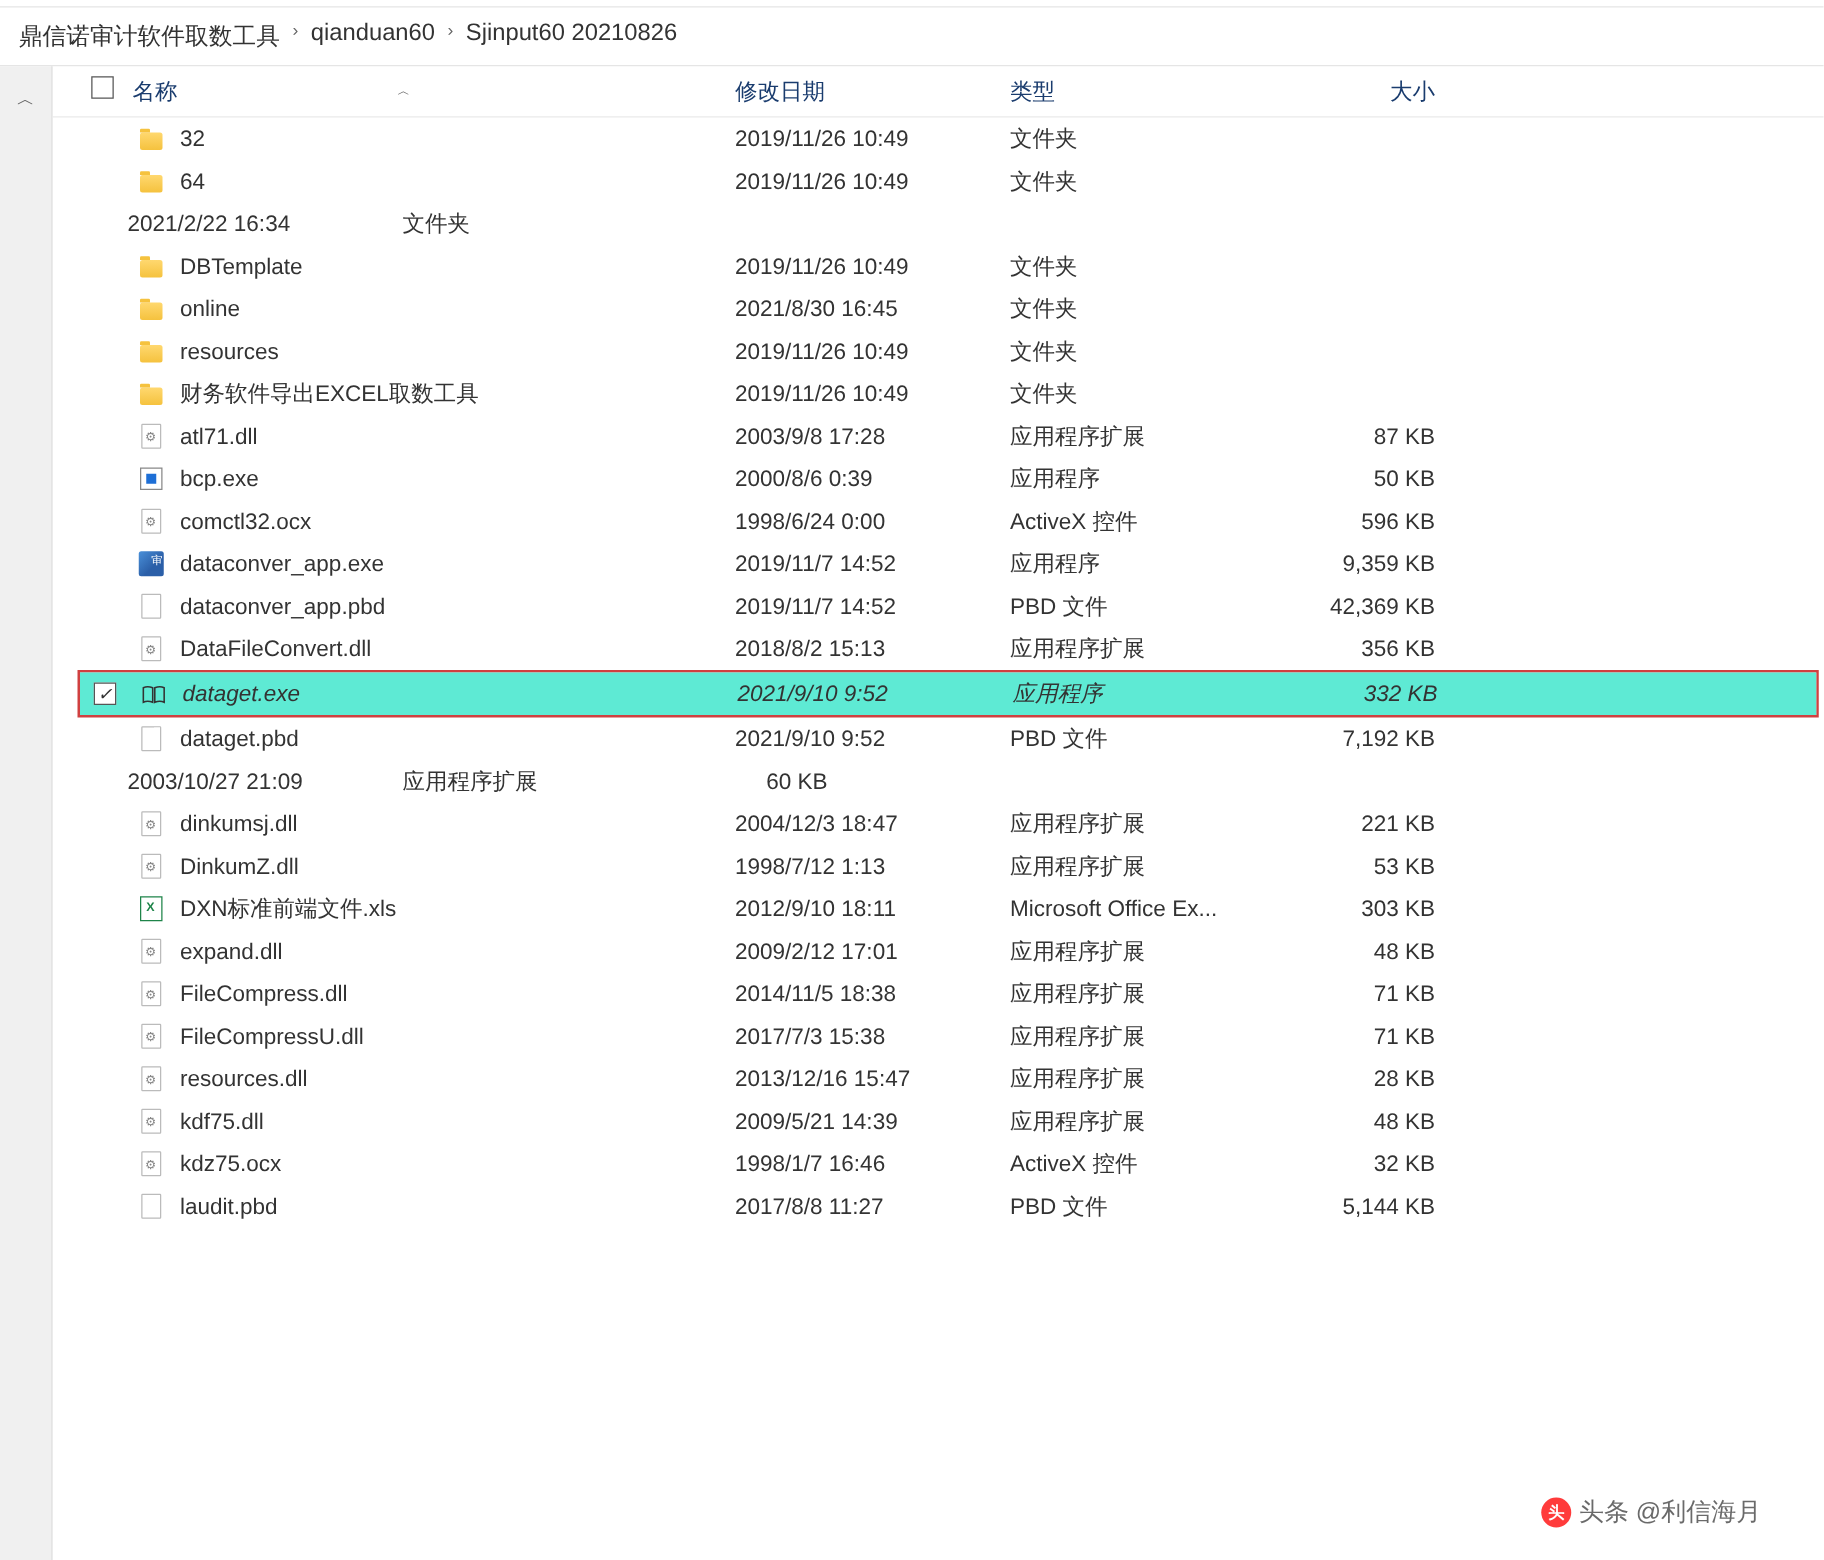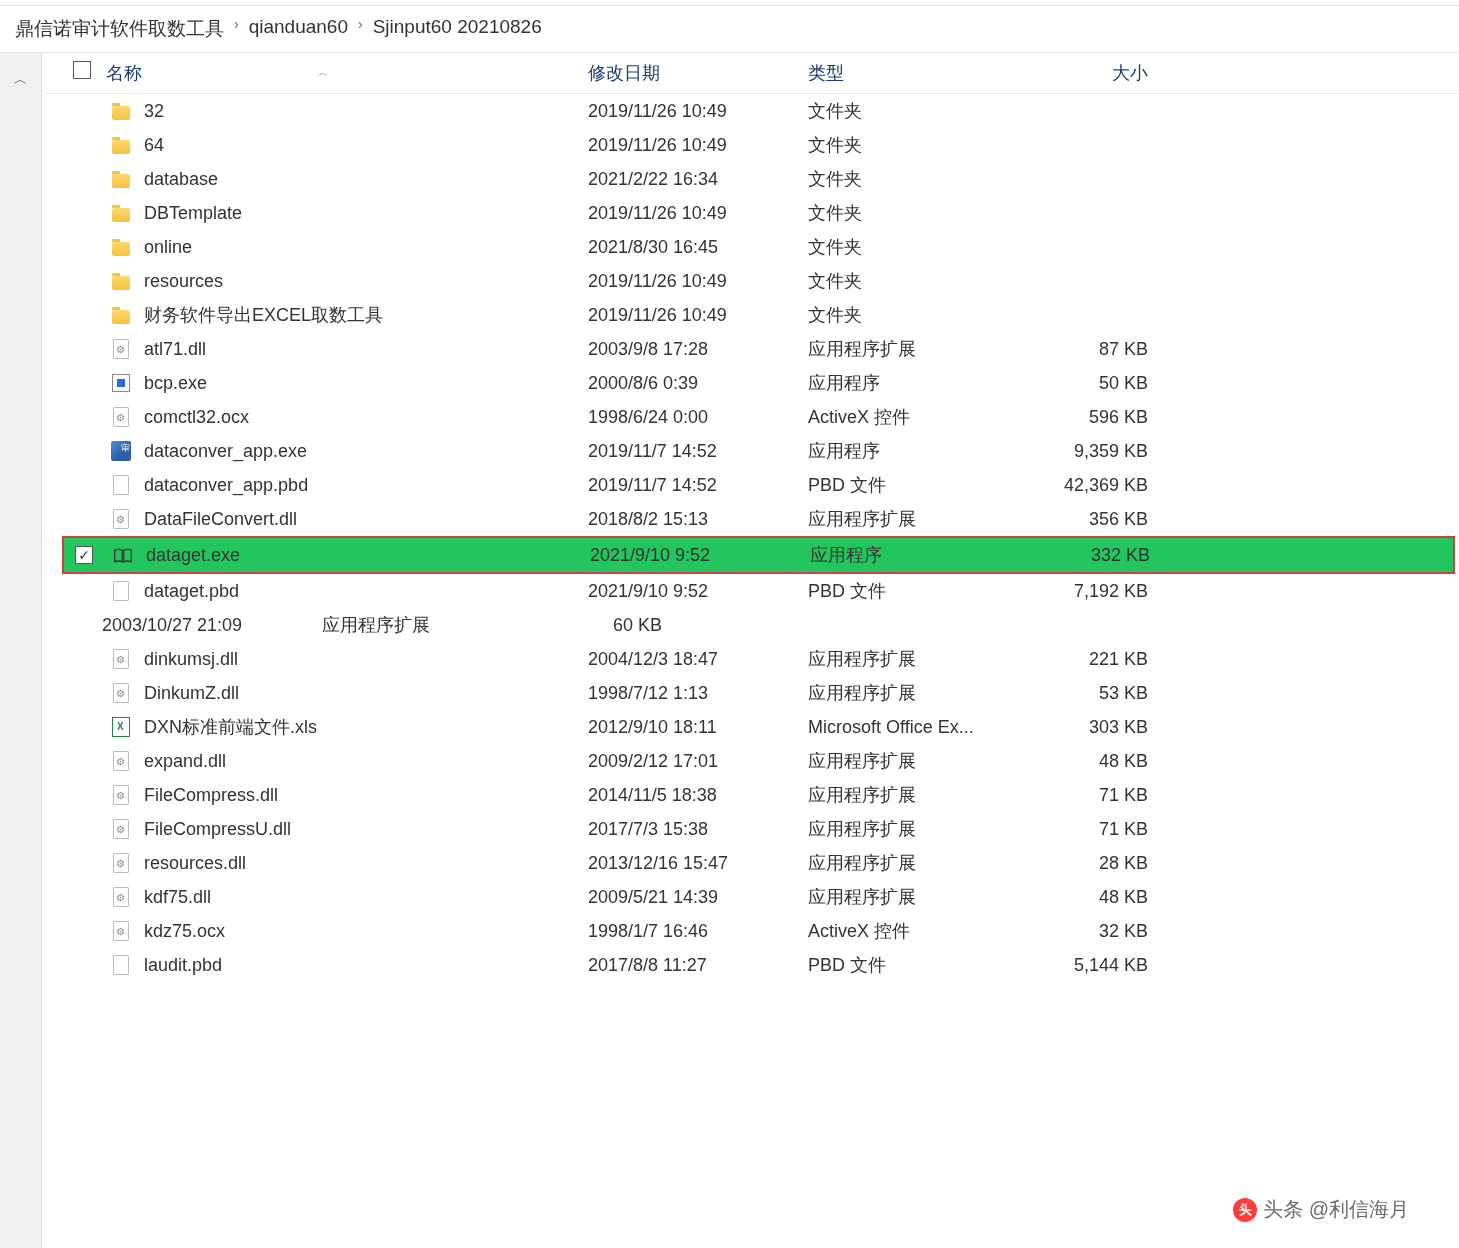--- a/index.html
+++ b/index.html
@@ -106,21 +106,22 @@
     }
     .file-row {
       display: flex;
       align-items: center;
       padding: 5px 0 5px 20px;
       font-size: 18px;
       color: #333;
       height: 34px;
     }
     .file-row.selected {
-      background: #22c55e;
+      background: #5eead4;
+      font-style: italic;
     }
     .highlight-box {
       border: 2px solid #d04040;
       margin: 0 4px 0 20px;
     }
     .highlight-box .file-row {
       padding-left: 0;
     }
     .icon-col {
       width: 30px;
@@ -334,26 +335,20 @@
       <span class="file-name">64</span>
     </div>
     <div class="col-date">2019/11/26 10:49</div>
     <div class="col-type">文件夹</div>
     <div class="col-size"></div>
   </div>
           <div class="file-row">
     <div class="checkbox-col">
       
     </div>
-    <div class="col-name">
-      <div class="icon-col">
-                <span class="icon icon-folder"></span>
-              </div>
-      <span class="file-name">database</span>
-    </div>
     <div class="col-date">2021/2/22 16:34</div>
     <div class="col-type">文件夹</div>
     <div class="col-size"></div>
   </div>
           <div class="file-row">
     <div class="checkbox-col">
       
     </div>
     <div class="col-name">
       <div class="icon-col">

